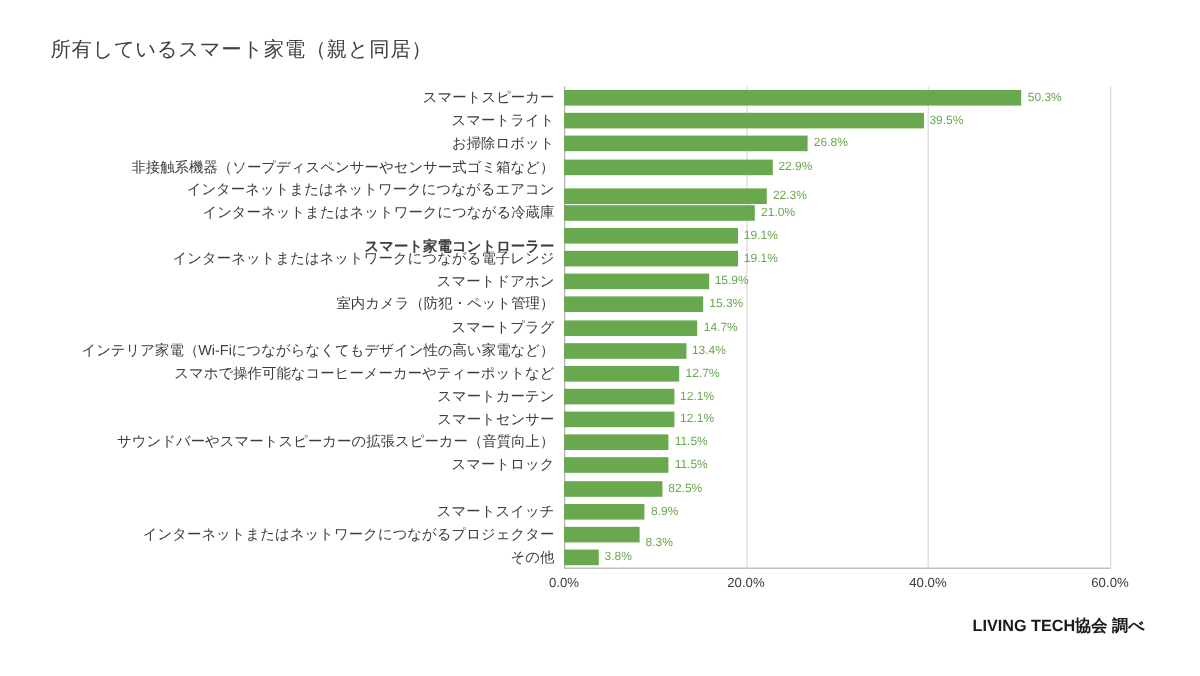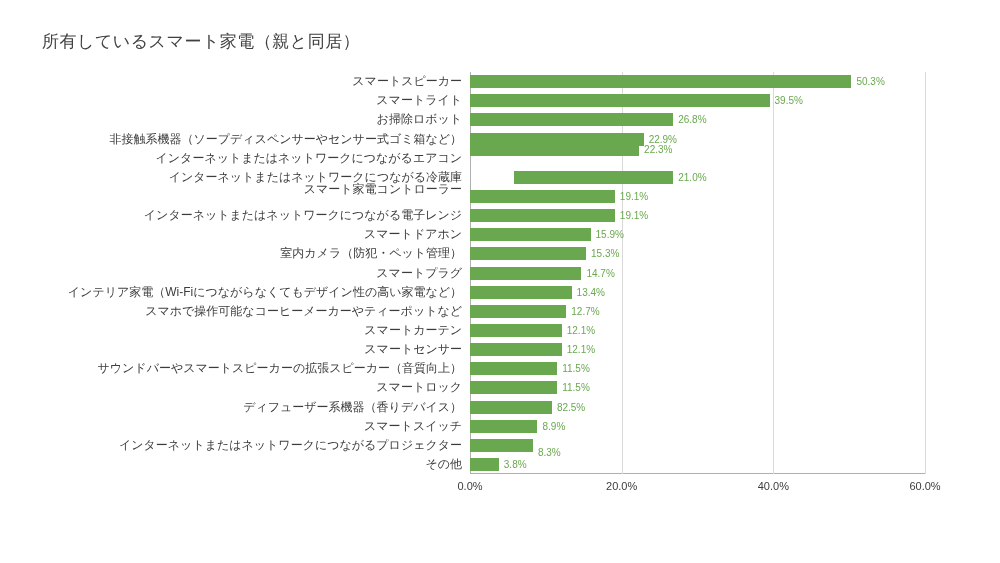--- a/index.html
+++ b/index.html
@@ -122,32 +122,31 @@
 
   <div id="chart-title">所有しているスマート家電（親と同居）</div>
 
   <div id="cat-labels">
       <div class="cat-label" style="top: 3.07143px;">スマートスピーカー</div>
       <div class="cat-label" style="top: 22.2143px;">スマートライト</div>
       <div class="cat-label" style="top: 41.3571px;">お掃除ロボット</div>
       <div class="cat-label" style="top: 60.5px;">非接触系機器（ソープディスペンサーやセンサー式ゴミ箱など）</div>
       <div class="cat-label" style="top: 79.6429px;">インターネットまたはネットワークにつながるエアコン</div>
       <div class="cat-label" style="top: 98.7857px;">インターネットまたはネットワークにつながる冷蔵庫</div>
-      <div class="cat-label" style="top: 111px;">スマート家電コントローラー</div>
+      <div class="cat-label" style="top: 127px; font-weight: bold;">スマート家電コントローラー</div>
       <div class="cat-label" style="top: 137.071px;">インターネットまたはネットワークにつながる電子レンジ</div>
       <div class="cat-label" style="top: 156.214px;">スマートドアホン</div>
       <div class="cat-label" style="top: 175.357px;">室内カメラ（防犯・ペット管理）</div>
       <div class="cat-label" style="top: 194.5px;">スマートプラグ</div>
       <div class="cat-label" style="top: 213.643px;">インテリア家電（Wi-Fiにつながらなくてもデザイン性の高い家電など）</div>
       <div class="cat-label" style="top: 232.786px;">スマホで操作可能なコーヒーメーカーやティーポットなど</div>
       <div class="cat-label" style="top: 251.929px;">スマートカーテン</div>
       <div class="cat-label" style="top: 271.071px;">スマートセンサー</div>
       <div class="cat-label" style="top: 290.214px;">サウンドバーやスマートスピーカーの拡張スピーカー（音質向上）</div>
       <div class="cat-label" style="top: 309.357px;">スマートロック</div>
-      <div class="cat-label" style="top: 328.5px;">ディフューザー系機器（香りデバイス）</div>
       <div class="cat-label" style="top: 347.643px;">スマートスイッチ</div>
       <div class="cat-label" style="top: 366.786px;">インターネットまたはネットワークにつながるプロジェクター</div>
       <div class="cat-label" style="top: 385.929px;">その他</div>
     </div>
 
   <div id="plot">
     <div class="axis-line-y"></div>
     <div class="axis-line-x"></div>
   <div class="gridline" style="left: 151.667px;"></div>
       <div class="gridline" style="left: 303.333px;"></div>
@@ -161,25 +160,25 @@
         <span class="bar-value" style="color: rgb(106, 168, 79);">39.5%</span>
       </div>
       <div class="row" style="top: 41.3571px;">
         <div class="bar" style="width: 203.233px; background: rgb(106, 168, 79);"></div>
         <span class="bar-value" style="color: rgb(106, 168, 79);">26.8%</span>
       </div>
       <div class="row" style="top: 60.5px;">
         <div class="bar" style="width: 173.658px; background: rgb(106, 168, 79);"></div>
         <span class="bar-value" style="color: rgb(106, 168, 79);">22.9%</span>
       </div>
-      <div class="row" style="top: 71px;">
+      <div class="row" style="top: 85px;">
         <div class="bar" style="width: 169.108px; background: rgb(106, 168, 79);"></div>
         <span class="bar-value" style="color: rgb(106, 168, 79);">22.3%</span>
       </div>
-      <div class="row" style="top: 98.7857px; padding-left: 44px;">
+      <div class="row" style="top: 98.7857px;">
         <div class="bar" style="width: 159.25px; background: rgb(106, 168, 79);"></div>
         <span class="bar-value" style="color: rgb(106, 168, 79);">21.0%</span>
       </div>
       <div class="row" style="top: 117.929px;">
         <div class="bar" style="width: 144.842px; background: rgb(106, 168, 79);"></div>
         <span class="bar-value" style="color: rgb(106, 168, 79);">19.1%</span>
       </div>
       <div class="row" style="top: 137.071px;">
         <div class="bar" style="width: 144.842px; background: rgb(106, 168, 79);"></div>
         <span class="bar-value" style="color: rgb(106, 168, 79);">19.1%</span>
@@ -238,13 +237,14 @@
       </div>
     </div>
 
   <div id="xticks-wrap">
       <div class="xtick" style="left: 470px;">0.0%</div>
       <div class="xtick" style="left: 621.667px;">20.0%</div>
       <div class="xtick" style="left: 773.333px;">40.0%</div>
       <div class="xtick" style="left: 925px; text-align: right;">60.0%</div>
     </div>
 
+  <div id="source">LIVING TECH協会 調べ</div>
 </div>
 
 </body></html>

